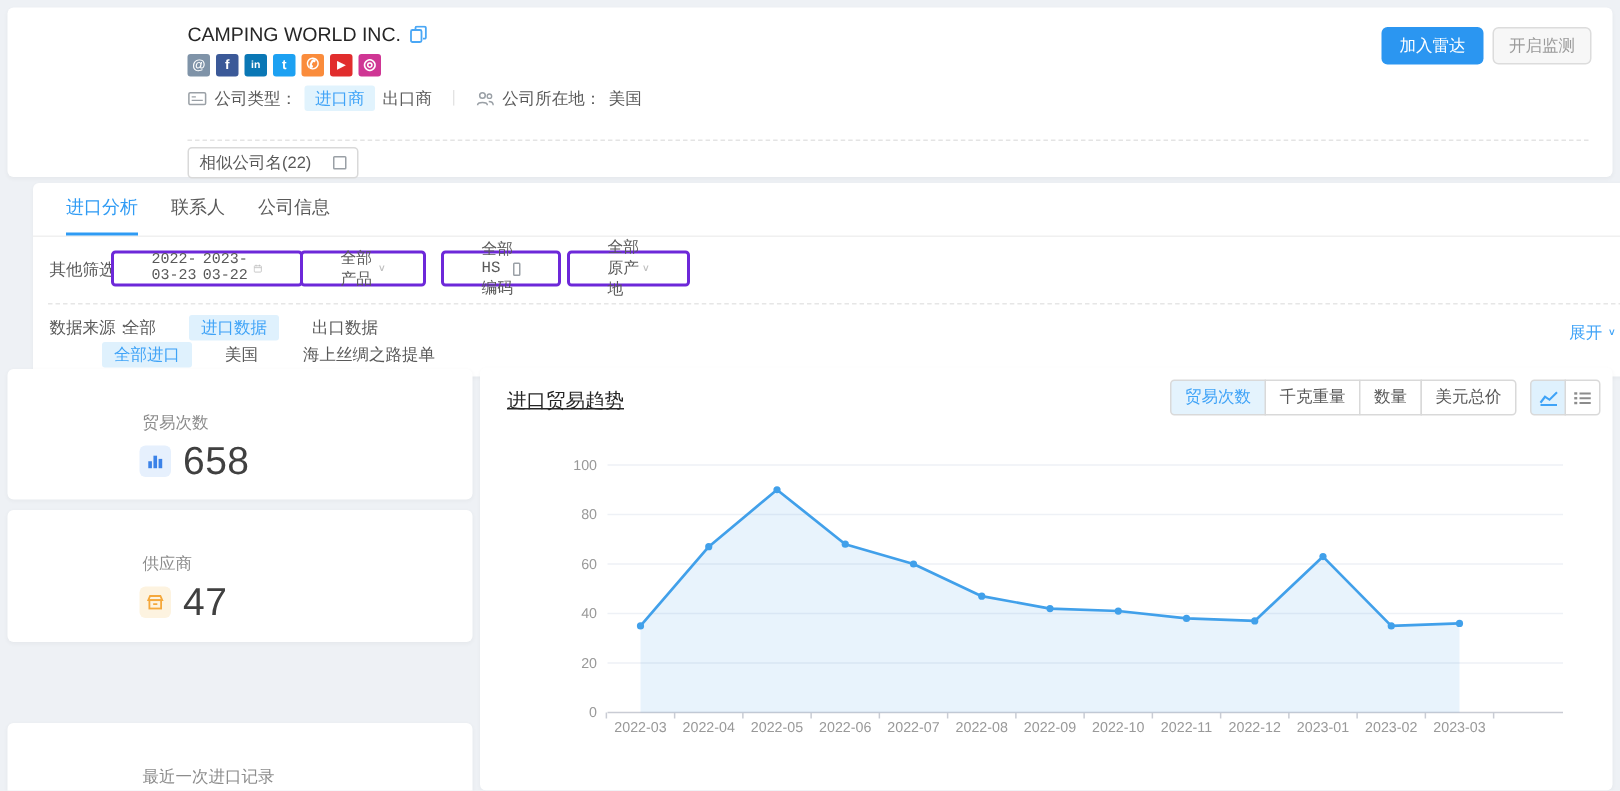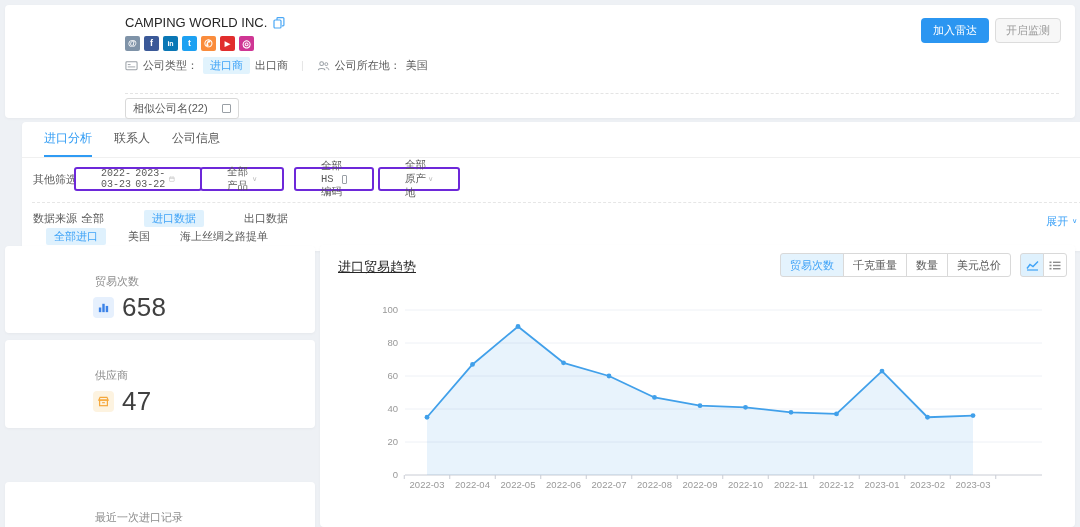--- a/index.html
+++ b/index.html
@@ -57,22 +57,22 @@
   #hs-box { left:272px; width:80px; font-size:10.5px; }
   #origin-box { left:356px; width:82px; font-size:10.5px; }
   .chev { color:#bfbfbf; font-size:8px; transform:scaleY(0.8); }
   #filter-dash { position:absolute; left:10px; right:10px; top:80px; border-top:1px dashed #e6e6e6; }
   .ds-row { position:absolute; left:0; display:flex; align-items:center; height:18px; }
   #ds-row1 { top:87px; } #ds-row2 { top:105px; }
   #ds-label { position:absolute; left:11px; color:#595959; }
   .ds-opt { margin-left:0; padding:1px 8px; border-radius:2px; cursor:pointer; color:#595959; }
   .ds-opt.active { background:#dff1fd; color:#3fa3f7; }
   #ds-row1 .ds-opt:nth-of-type(1){ margin-left:52px; }
-  #ds-row1 .ds-opt + .ds-opt { margin-left:32px; }
-  #ds-row2 .ds-opt:nth-of-type(1){ margin-left:24px; }
+  #ds-row1 .ds-opt + .ds-opt { margin-left:14px; }
+  #ds-row2 .ds-opt:nth-of-type(1){ margin-left:46px; }
   #ds-row2 .ds-opt + .ds-opt { margin-left:14px; }
   #expand-link { position:absolute; right:15px; top:92px; color:#3fa3f7; cursor:pointer; display:flex; gap:4px; align-items:center; }
 
   
   .stat-card { left:5px; width:310px; }
   #stat-card-0 { top:246px; height:87px; }
   #stat-card-1 { top:340px; height:88px; }
   #stat-card-2 { top:436px; height:91px;margin-top:46px; }
   .stat-label { position:absolute; left:90px; top:28px; font-size:11px; color:#8c8c8c; }
   .stat-value-row { position:absolute; left:88px; top:46px; display:flex; align-items:center; gap:8px; }

